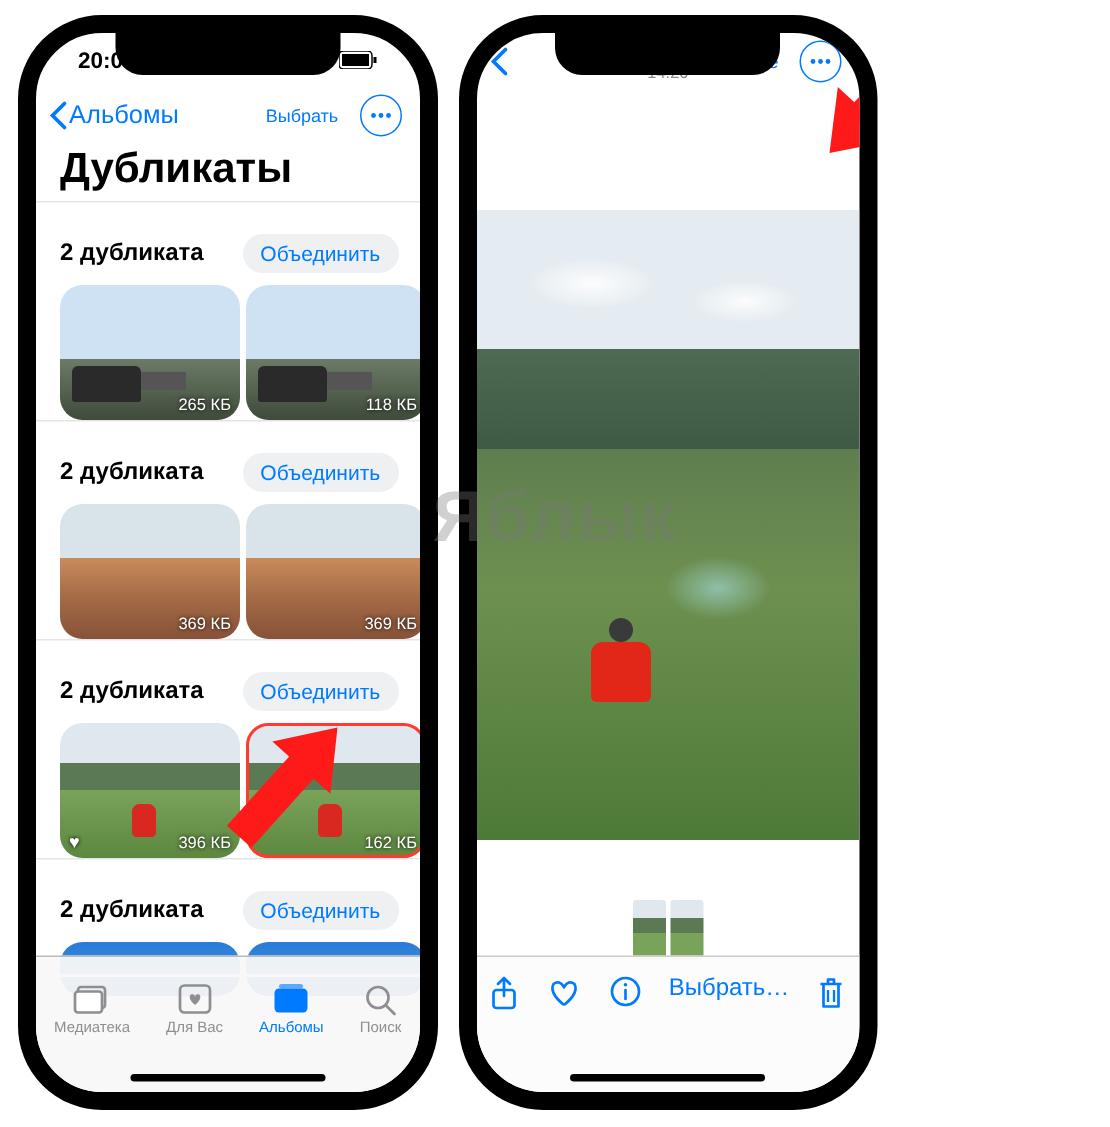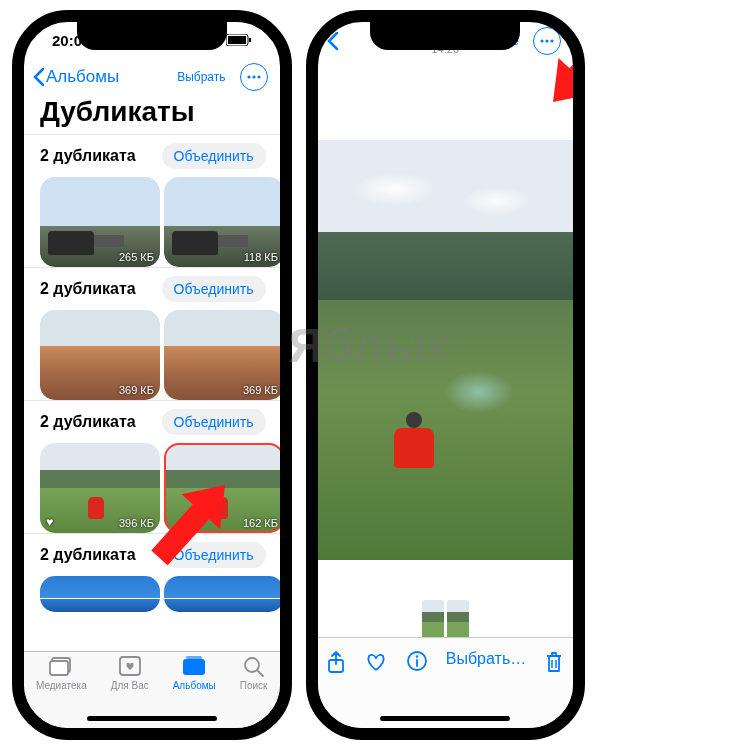--- a/index.html
+++ b/index.html
@@ -85,21 +85,21 @@
     font-size: 14px;
     font-weight: 700;
   }
   .title-lg {
     font-size: 28px;
     font-weight: 700;
     padding: 0 16px 6px 16px;
   }
   .group {
     border-top: 1px solid #e5e5e5;
-    padding: 8px 0 0 0;
+    padding: 21px 0 0 0;
     text-align: right;
   }
   .group-head {
     display: flex;
     justify-content: space-between;
     align-items: center;
     padding: 0 14px 8px 16px;
   }
   .group-head .lbl {
     font-size: 16px;
@@ -154,21 +154,21 @@
   .tabbar {
     position: absolute;
     bottom: 0;
     left: 0;
     right: 0;
     height: 74px;
     border-top: 0.5px solid #bbb;
     background: rgba(248,248,248,0.95);
     display: flex;
     justify-content: space-around;
-    padding-top: 2px;
+    padding-top: 16px;
     margin-top: 48px;
   }
   .tab {
     display: flex;
     flex-direction: column;
     align-items: center;
     font-size: 10px;
     color: #8e8e93;
     gap: 2px;
   }

